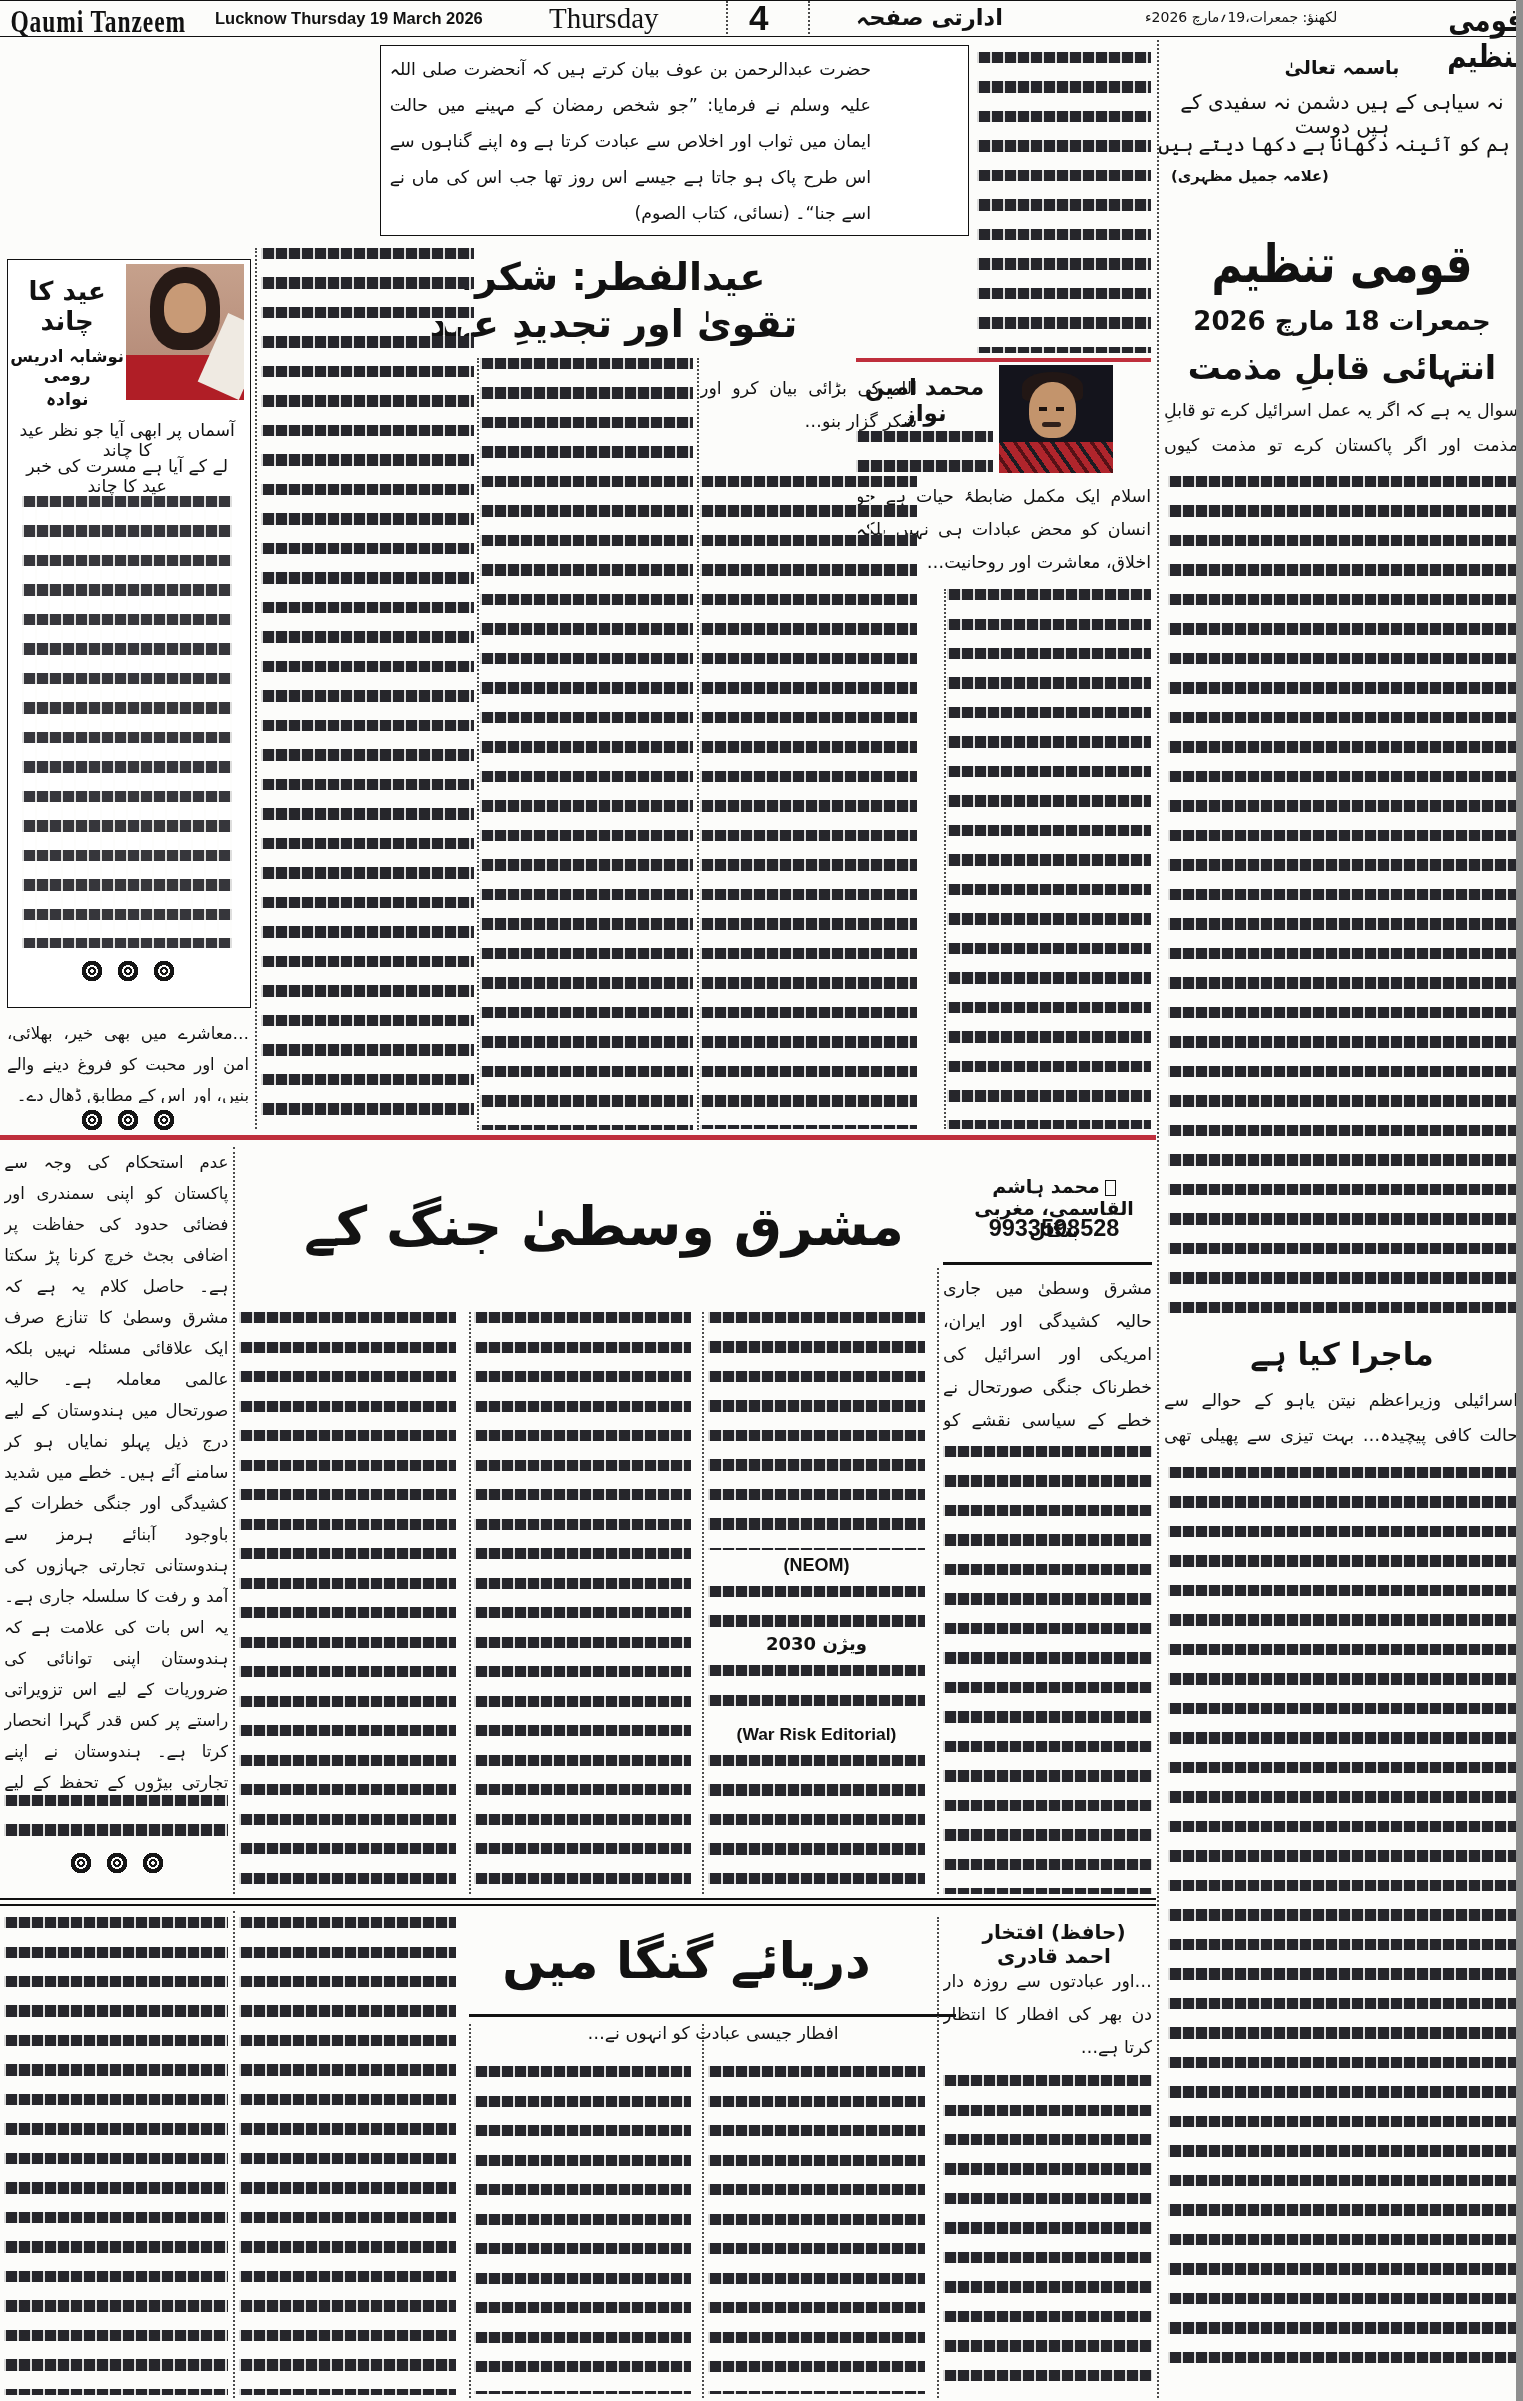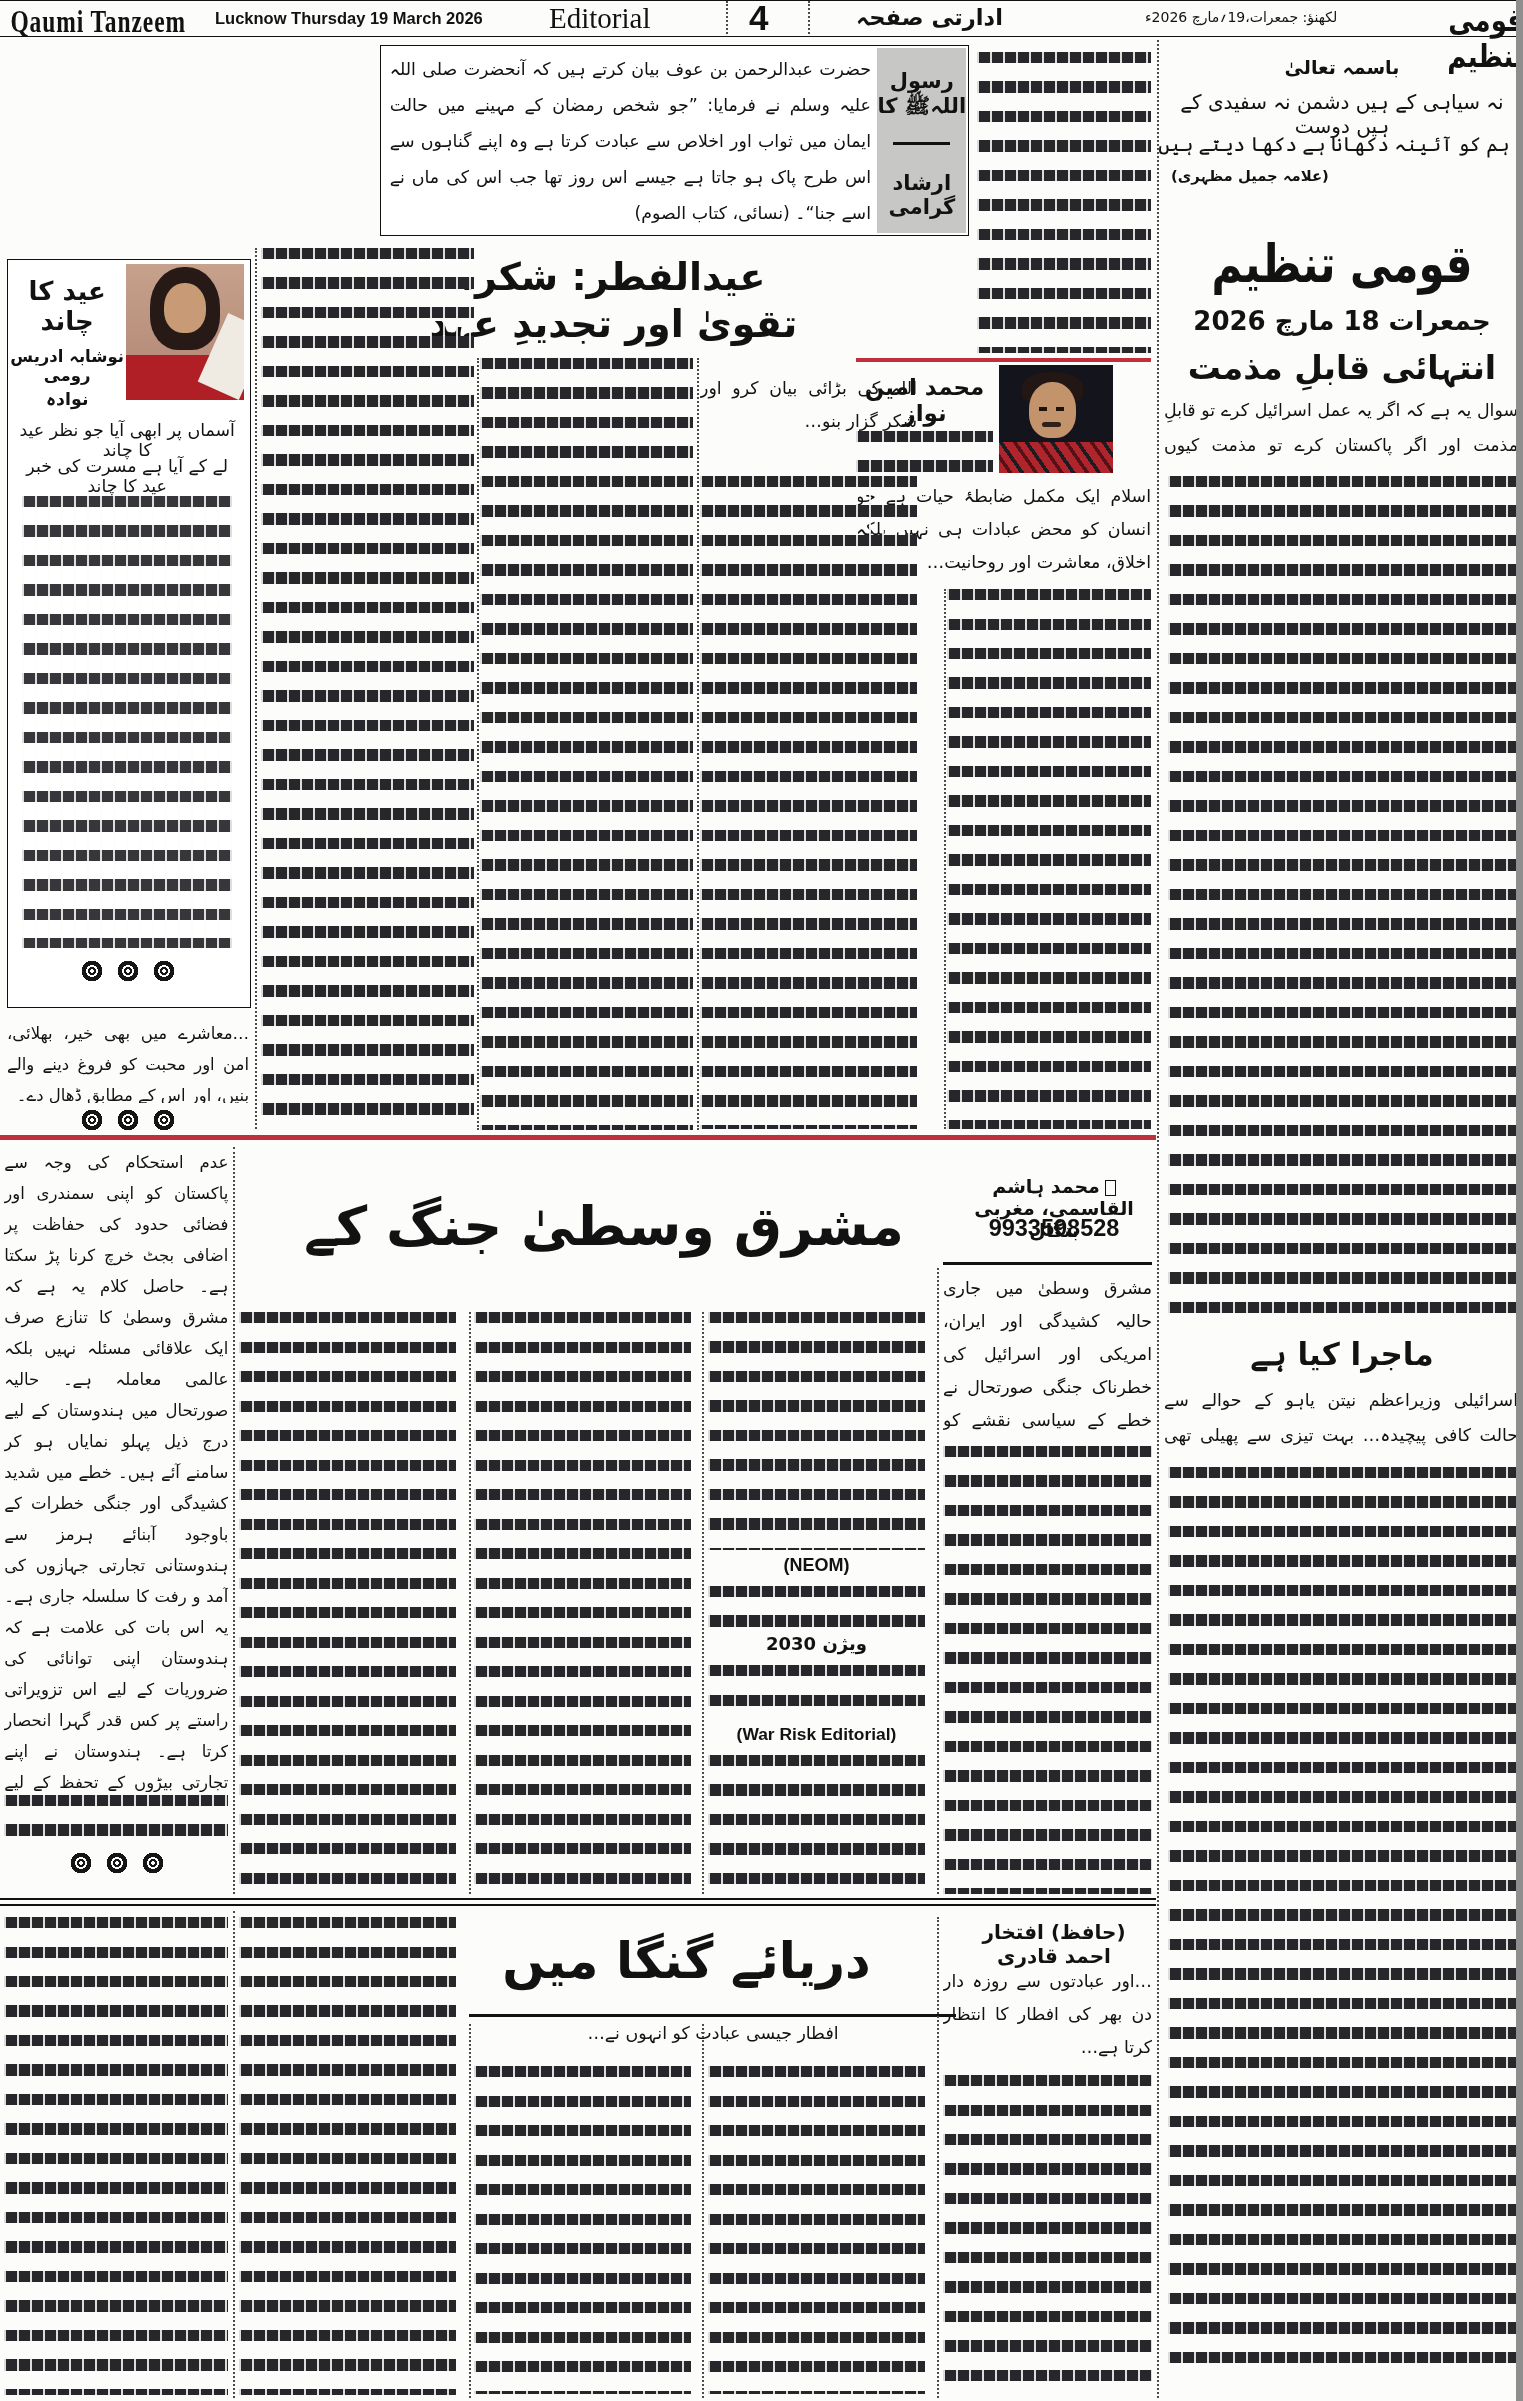--- a/index.html
+++ b/index.html
@@ -46,21 +46,21 @@
   .ebox-bullet{display:inline-block;width:8.7px;height:14px;border:1.7px solid #111;vertical-align:middle;margin-left:5.2px;}
 </style>
 </head>
 <body>
 
 <div class="page">
 
   <div class="abs" style="left:0;top:5;width:1524px;height:35px;border-top:1.7px solid #111;border-bottom:1.7px solid #111;">
     <div class="abs serif b" style="left:10.4px;top:2.6px;font-size:23.5px;transform:scaleY(1.35);transform-origin:left top;letter-spacing:0.9px;">Qaumi Tanzeem</div>
     <div class="abs latin b" style="left:215px;top:7.8px;font-size:16.5px;">Lucknow Thursday 19 March 2026</div>
-    <div class="abs serif" style="left:549px;top:0.9px;font-size:29px;">Editorial</div>
+    <div class="abs serif" style="left:549px;top:0.9px;font-size:29px;">Thursday</div>
     <div class="abs vdot" style="left:726px;top:0;height:33px;"></div>
     <div class="abs latin b" style="left:749px;top:-2.6px;font-size:35px;">4</div>
     <div class="abs vdot" style="left:808px;top:0;height:33px;"></div>
     <div class="abs urdu blk" style="left:856px;top:2.6px;font-size:22.6px;">ادارتی صفحہ</div>
     <div class="abs urdu" style="left:1145px;top:7.8px;font-size:14px;">لکھنؤ: جمعرات،19؍مارچ 2026ء</div>
     <div class="abs urdu blk" style="left:1395px;top:0.9px;font-size:26px;transform:scaleY(1.2);transform-origin:left top;">قومی تنظیم</div>
   </div>
 
   <div class="abs vdot" style="left:1157px;top:40px;height:2358px;"></div>
 
@@ -71,25 +71,20 @@
   <div class="abs urdu blk center" style="left:1169px;top:233px;width:346px;font-size:42px;transform:scaleY(1.25);transform-origin:center top;letter-spacing:0.9px;">قومی تنظیم</div>
   <div class="abs urdu b center" style="left:1169px;top:306px;width:346px;font-size:26px;">جمعرات 18 مارچ 2026</div>
   <div class="abs urdu blk center" style="left:1169px;top:348px;width:346px;font-size:33px;">انتہائی قابلِ مذمت</div>
   <div class="abs urdu just" style="left:1164px;top:393px;width:354px;height:76px;font-size:17.4px;line-height:35px;overflow:hidden;">سوال یہ ہے کہ اگر یہ عمل اسرائیل کرے تو قابلِ مذمت اور اگر پاکستان کرے تو مذمت کیوں نہیں؟ حالیہ جنگ میں امریکہ کو پوری دنیا کی مذمت کا سامنا ہے…</div>
   <div class="abs greek" style="left:1168px;top:476px;width:349px;height:853px;"></div>
   <div class="abs urdu blk center" style="left:1169px;top:1336px;width:346px;font-size:31px;">ماجرا کیا ہے</div>
   <div class="abs urdu just" style="left:1164px;top:1383px;width:354px;height:73px;font-size:17.4px;line-height:35px;overflow:hidden;">اسرائیلی وزیراعظم نیتن یاہو کے حوالے سے حالت کافی پیچیدہ… بہت تیزی سے پھیلی تھی کہ اس جنگ میں اسرائیلی وزیراعظم…</div>
   <div class="abs greek" style="left:1168px;top:1467px;width:349px;height:914px;"></div>
 
   <div class="abs boxed" style="left:380px;top:45px;width:587px;height:189px;">
-    <div class="abs hlabel" style="right:1.7px;top:1.7px;bottom:1.7px;width:89px;">
-      <div class="abs urdu blk center" style="left:0;top:21px;width:89px;font-size:21px;">رسول اللہﷺ کا</div>
-      <div class="abs blackrule" style="left:15.6px;top:94px;width:57px;height:3.5px;"></div>
-      <div class="abs urdu blk center" style="left:0;top:123px;width:89px;font-size:21px;">ارشاد گرامی</div>
-    </div>
     <div class="abs urdu just" style="right:97px;left:8.7px;top:5.2px;bottom:5.2px;font-size:17.4px;line-height:36px;overflow:hidden;">حضرت عبدالرحمن بن عوف بیان کرتے ہیں کہ آنحضرت صلی اللہ علیہ وسلم نے فرمایا: ”جو شخص رمضان کے مہینے میں حالت ایمان میں ثواب اور اخلاص سے عبادت کرتا ہے وہ اپنے گناہوں سے اس طرح پاک ہو جاتا ہے جیسے اس روز تھا جب اس کی ماں نے اسے جنا“۔ (نسائی، کتاب الصوم)</div>
   </div>
 
   <div class="abs greek" style="left:977px;top:52px;width:174px;height:301px;"></div>
 
   <div class="abs urdu blk center" style="left:407px;top:254px;width:412px;height:96px;font-size:38px;line-height:47px;overflow:hidden;">عیدالفطر: شکر، تقویٰ اور تجدیدِ عہد کا پیام</div>
 
   <div class="abs redrule" style="left:856px;top:358px;width:295px;height:4.3px;"></div>
   <div class="abs urdu blk center" style="left:856px;top:374px;width:137px;font-size:23px;">محمد امین نواز</div>
 

